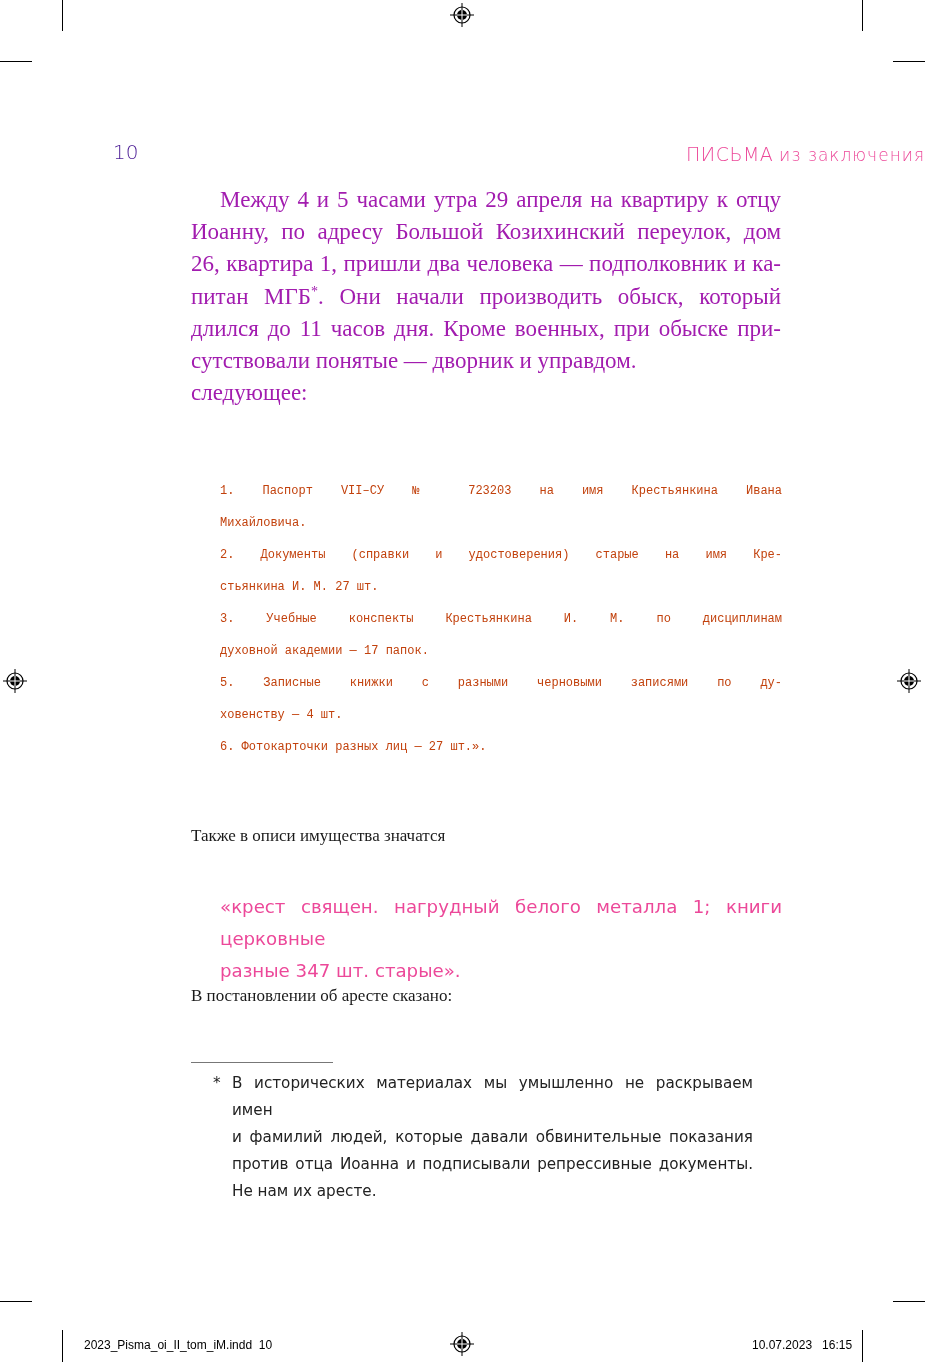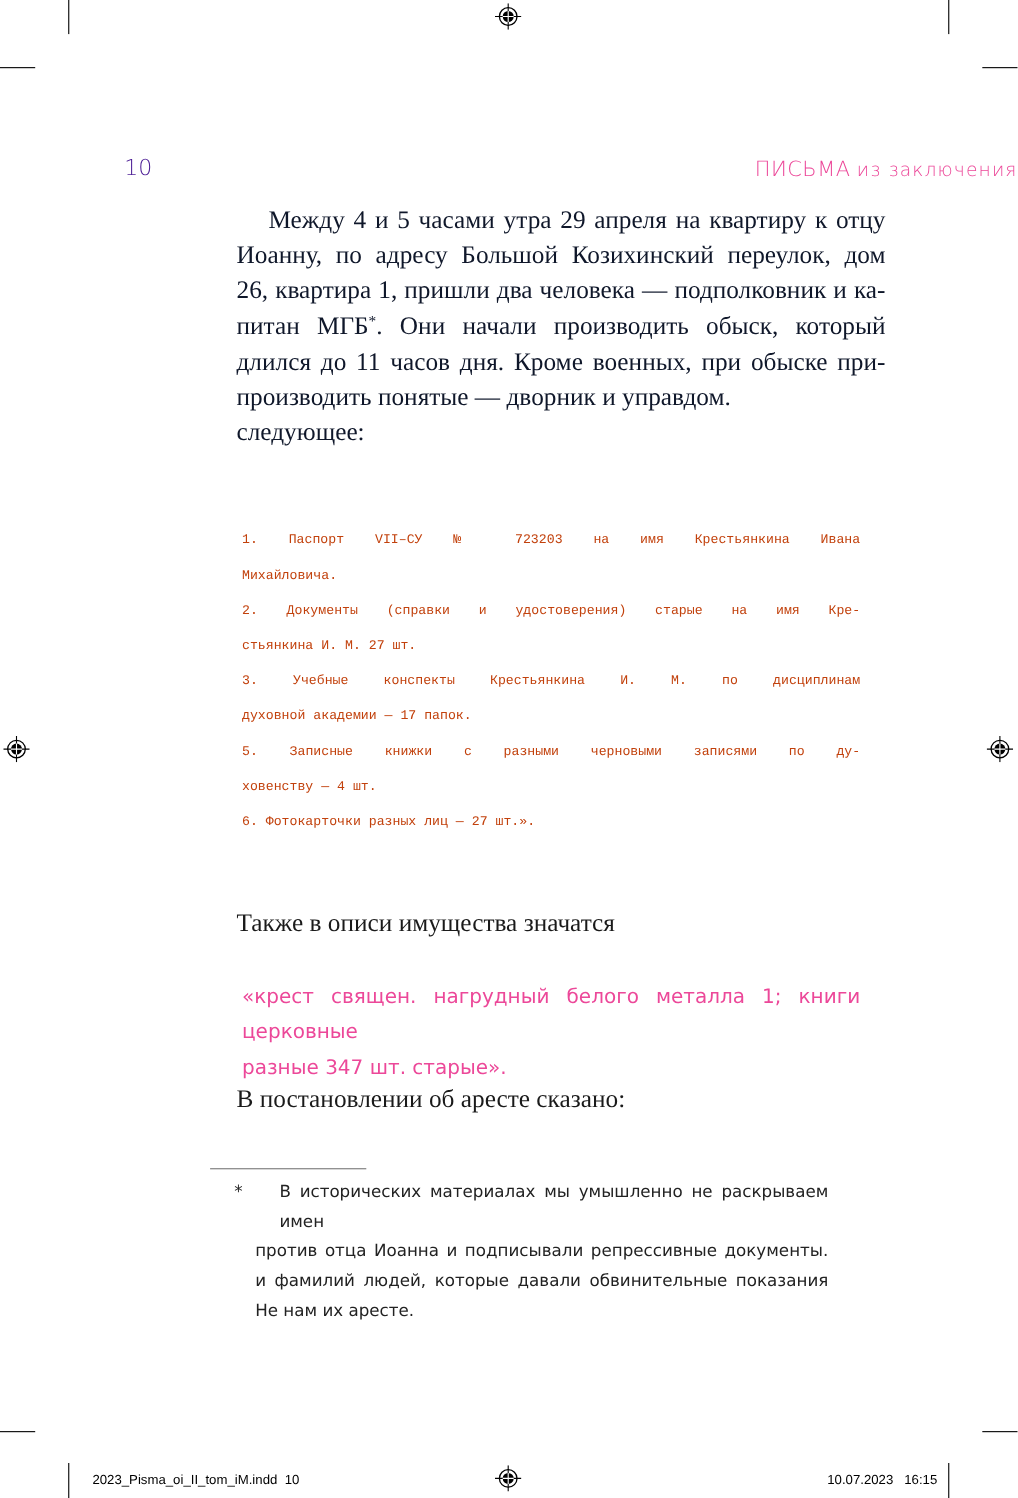--- a/index.html
+++ b/index.html
@@ -5,27 +5,27 @@
     html, body { margin: 0; padding: 0; background: #ffffff; }
     body { width: 925px; height: 1362px; position: relative; overflow: hidden; color: #1a1a1a; }
     .abs { position: absolute; }
     .vline { position: absolute; width: 1px; background: #000; }
     .hline { position: absolute; height: 1px; background: #000; }
     .reg { position: absolute; width: 24px; height: 24px; }
     .page-num { left: 113px; top: 140px; font-size: 20px; font-family: "DejaVu Sans", sans-serif; font-weight: 300; color: #4c1d95; }
     .running-head { left: 0; width: 925px; top: 143px; text-align: right; padding-left: 22px; box-sizing: border-box; font-family: "DejaVu Sans", sans-serif; color: #ec4899; letter-spacing: 0.5px; }
     .running-head .caps { font-size: 19px; font-weight: 300; }
     .running-head .lc { font-size: 17px; font-weight: 300; letter-spacing: 1px; }
-    .body-text { left: 191px; width: 590px; font-family: "Liberation Serif", serif; font-size: 23px; line-height: 32.2px; text-align: justify; color: #0f172a; margin-left: 24px; }
+    .body-text { left: 191px; width: 590px; font-family: "Liberation Serif", serif; font-size: 23px; line-height: 32.2px; text-align: justify; color: #a21caf; }
     .indent { text-indent: 29px; }
     .spaced { letter-spacing: 2.6px; }
     .list { left: 220px; width: 562px; font-family: Liberation Mono, monospace; font-size: 12px; line-height: 32px; color: #c2410c; }
     .list .item { margin: 0; text-align: justify; }
     .quote { left: 220px; width: 562px; font-family: "DejaVu Sans", sans-serif; font-size: 18.2px; line-height: 32px; color: #ec4899; }
-    .plain { left: 191px; font-family: "Liberation Serif", serif; font-size: 23px; color: #1a1a1a; margin-left: 24px; }
+    .plain { left: 191px; font-family: "Liberation Serif", serif; font-size: 17px; color: #1a1a1a; }
     .fn-rule { left: 191px; top: 1062px; width: 142px; height: 1px; background: #777; }
     .footnote { left: 213px; width: 540px; font-family: "DejaVu Sans", sans-serif; font-size: 15.2px; line-height: 27px; color: #222; }
     .footnote .mark { position: absolute; left: 0; top: 0; }
     .footnote .txt { margin-left: 19px; text-align: justify; }
     .slug { font-family: "Liberation Sans", sans-serif; font-size: 12px; color: #000; top: 1338px; text-align: right; }
     sup.fnref { font-size: 14px; vertical-align: 8px; line-height: 0; }
   </style>
 </head>
 <body>
 
@@ -76,21 +76,21 @@
   <span class="caps">ПИСЬМА</span>
   <span class="lc">из заключения</span>
 </div>
 
 <div class="abs body-text" style="top:184px;">
   <div class="indent" style="text-align-last:justify;">Между 4 и 5 часами утра 29 апреля на квартиру к отцу</div>
   <div style="text-align-last:justify;">Иоанну, по адресу Большой Козихинский переулок, дом</div>
   <div style="text-align-last:justify;">26, квартира 1, пришли два человека — подполковник и ка-</div>
   <div style="text-align-last:justify;"><span>питан МГБ</span><sup class="fnref">*</sup><span>. Они начали производить обыск, который</span></div>
   <div style="text-align-last:justify;">длился до 11 часов дня. Кроме военных, при обыске при-</div>
-  <div>производить понятые — дворник и управдом.</div>
+  <div>сутствовали понятые — дворник и управдом.</div>
 </div>
 
 <div class="abs body-text" style="top:377px;">
   <div>следующее:</div>
 </div>
 
 <div class="abs list" style="top:475px;">
   <div class="item">
     <div style="text-align-last:justify;">1.  Паспорт VII–СУ № 723203 на имя Крестьянкина Ивана</div>
     <div>Михайловича.</div>
@@ -118,21 +118,21 @@
   <div style="text-align:justify; text-align-last:justify;">«крест священ. нагрудный белого металла 1; книги церковные</div>
   <div>разные 347 шт. старые».</div>
 </div>
 
 <div class="abs plain" style="top:986px;">В постановлении об аресте сказано:</div>
 
 <div class="abs fn-rule"></div>
 <div class="abs footnote" style="top:1070px;">
   <span class="mark">*</span>
   <div class="txt">
-    <div style="text-align-last:justify;margin-left:22px;">В исторических материалах мы умышленно не раскрываем имен</div>
+    <div style="text-align-last:justify;">В исторических материалах мы умышленно не раскрываем имен</div>
+    <div style="text-align-last:justify;">и фамилий людей, которые давали обвинительные показания</div>
     <div style="text-align-last:justify;">против отца Иоанна и подписывали репрессивные документы.</div>
-    <div style="text-align-last:justify;">и фамилий людей, которые давали обвинительные показания</div>
     <div>Не нам их аресте.</div>
   </div>
 </div>
 
 <div class="abs slug" style="left:84px; white-space:pre;">2023_Pisma_oi_II_tom_iM.indd  10</div>
 <div class="abs slug" style="left:752px; white-space:pre;">10.07.2023   16:15</div>
 
 </body></html>

